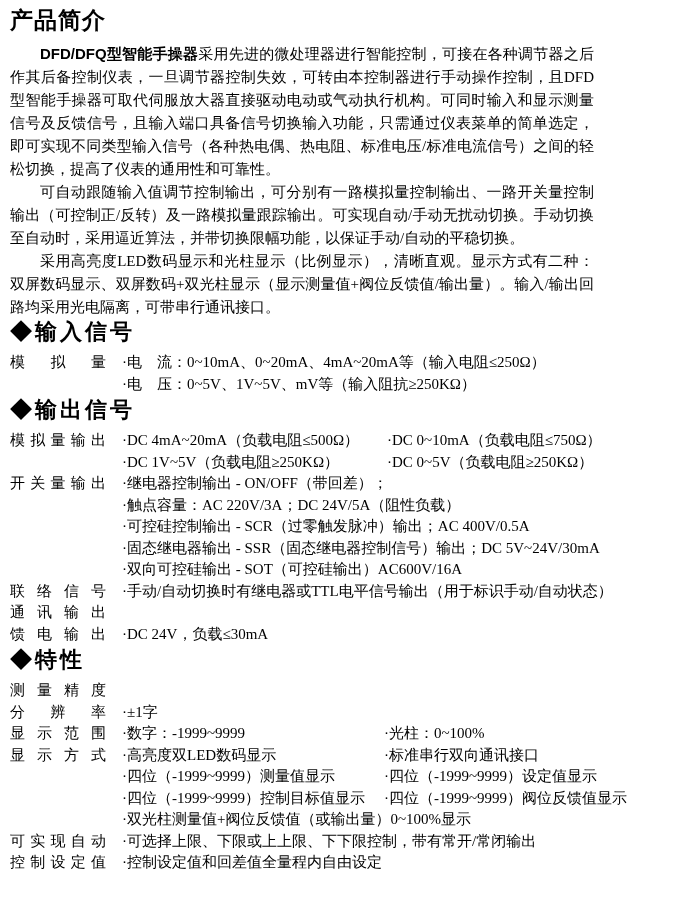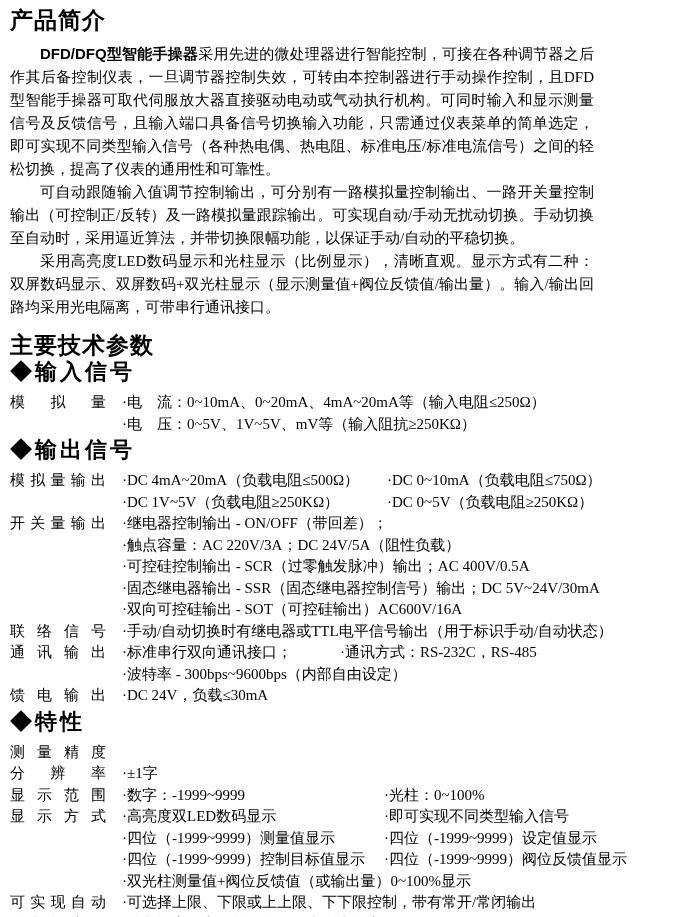--- a/index.html
+++ b/index.html
@@ -82,21 +82,20 @@
 <div class="page">
 
   <h1 class="doc-heading">产品简介</h1>
 
   <div class="intro">
     <p><span class="lead">DFD/DFQ型智能手操器</span><span>采用先进的微处理器进行智能控制，可接在各种调节器之后作其后备控制仪表，一旦调节器控制失效，可转由本控制器进行手动操作控制，且DFD型智能手操器可取代伺服放大器直接驱动电动或气动执行机构。可同时输入和显示测量信号及反馈信号，且输入端口具备信号切换输入功能，只需通过仪表菜单的简单选定，即可实现不同类型输入信号（各种热电偶、热电阻、标准电压/标准电流信号）之间的轻松切换，提高了仪表的通用性和可靠性。</span></p>
     <p>可自动跟随输入值调节控制输出，可分别有一路模拟量控制输出、一路开关量控制输出（可控制正/反转）及一路模拟量跟踪输出。可实现自动/手动无扰动切换。手动切换至自动时，采用逼近算法，并带切换限幅功能，以保证手动/自动的平稳切换。</p>
     <p>采用高亮度LED数码显示和光柱显示（比例显示），清晰直观。显示方式有二种：双屏数码显示、双屏数码+双光柱显示（显示测量值+阀位反馈值/输出量）。输入/输出回路均采用光电隔离，可带串行通讯接口。</p>
   </div>
 
-  <h1 class="doc-heading params">主要技术参数</h1>
 
   <div class="spec-section first">
     <div class="sec-heading">◆输入信号</div>
 
     <div class="spec-row">
       <span class="row-label">模拟量</span>
       <div class="row-lines">
         <div class="spec-line">
           <span class="c1">·电　流：0~10mA、0~20mA、4mA~20mA等（输入电阻≤250Ω）</span>
         </div>
@@ -149,29 +148,20 @@
       <span class="row-label">联络信号</span>
       <div class="row-lines">
         <div class="spec-line">
           <span class="c1">·手动/自动切换时有继电器或TTL电平信号输出（用于标识手动/自动状态）</span>
         </div>
       </div>
     </div>
 
     <div class="spec-row">
       <span class="row-label">通讯输出</span>
-      <div class="row-lines">
-        <div class="spec-line">
-          <span class="c1 colw-218">·标准串行双向通讯接口；</span>
-          <span class="c2">·通讯方式：RS-232C，RS-485</span>
-        </div>
-        <div class="spec-line">
-          <span class="c1">·波特率 - 300bps~9600bps（内部自由设定）</span>
-        </div>
-      </div>
     </div>
 
     <div class="spec-row">
       <span class="row-label">馈电输出</span>
       <div class="row-lines">
         <div class="spec-line">
           <span class="c1">·DC 24V，负载≤30mA</span>
         </div>
       </div>
     </div>
@@ -201,21 +191,21 @@
           <span class="c2">·光柱：0~100%</span>
         </div>
       </div>
     </div>
 
     <div class="spec-row">
       <span class="row-label">显示方式</span>
       <div class="row-lines">
         <div class="spec-line">
           <span class="c1 colw-262">·高亮度双LED数码显示</span>
-          <span class="c2">·即可实现不同类型输入信号</span>
+          <span class="c2">·标准串行双向通讯接口</span>
         </div>
         <div class="spec-line">
           <span class="c1 colw-262">·四位（-1999~9999）测量值显示</span>
           <span class="c2">·四位（-1999~9999）设定值显示</span>
         </div>
         <div class="spec-line">
           <span class="c1 colw-262">·四位（-1999~9999）控制目标值显示</span>
           <span class="c2">·四位（-1999~9999）阀位反馈值显示</span>
         </div>
         <div class="spec-line">

